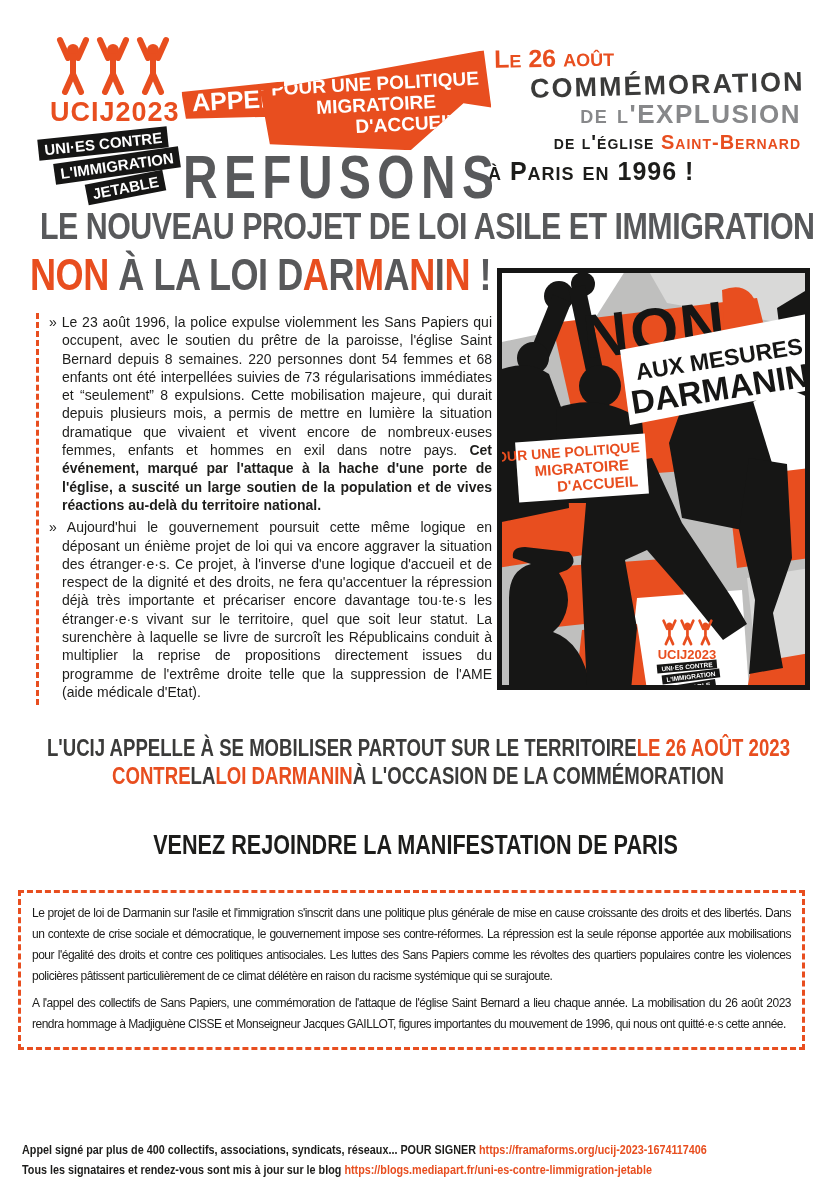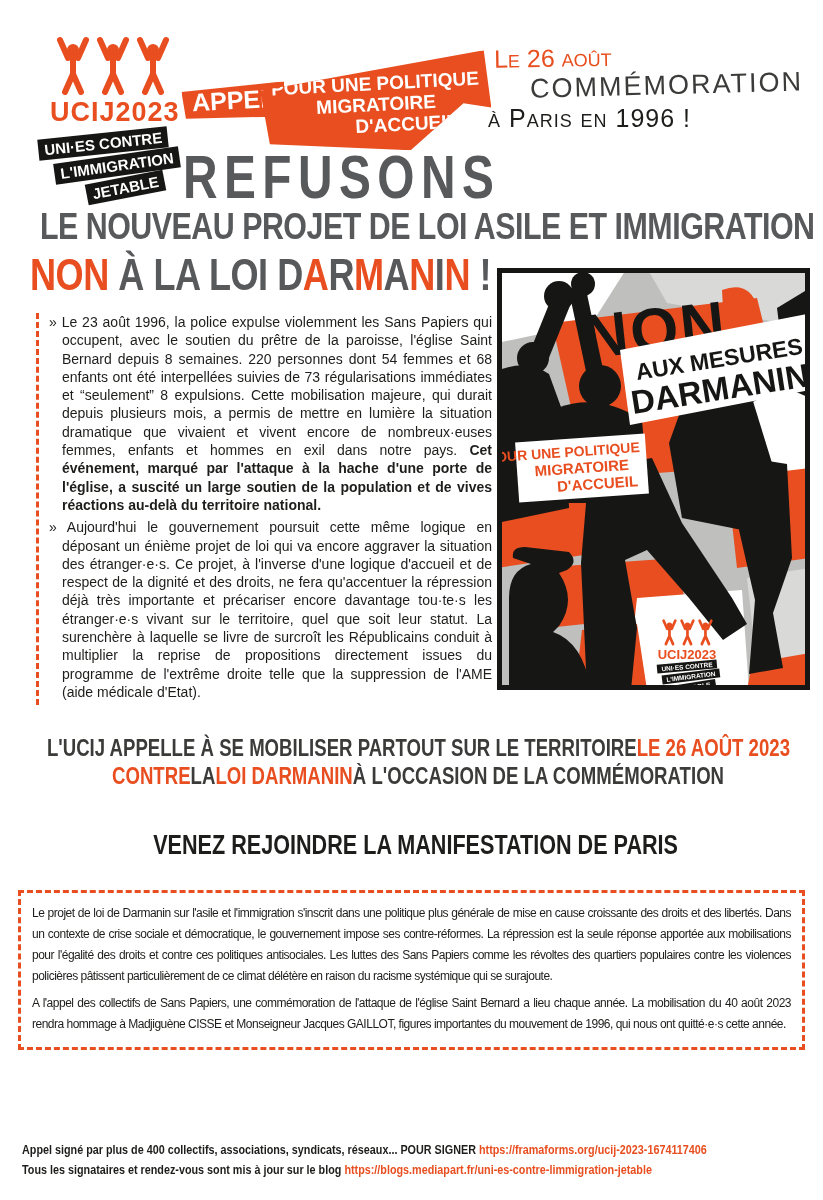--- a/index.html
+++ b/index.html
@@ -29,21 +29,21 @@
   .tag1{transform:rotate(-6deg);}
   .tag2{margin-left:16px;margin-top:1px;transform:rotate(-8deg);}
   .tag3{margin-left:48px;margin-top:1px;transform:rotate(-11deg);}
 
   
   .appel{left:182px;top:84px;background:var(--orange);color:#fff;font-weight:bold;font-size:25px;padding:2px 10px 4px;transform:rotate(-3deg);clip-path:polygon(0 15%,100% 0,96% 100%,3% 92%);}
   .politique{left:261px;top:56px;width:230px;height:96px;background:var(--orange);transform:rotate(-3deg);clip-path:polygon(0 30%,98% 0,100% 60%,88% 54%,64% 100%,3% 86%);color:#fff;font-weight:bold;font-size:19px;line-height:21px;padding-top:17px;text-align:center;}
   .politique .pl3{text-align:right;padding-right:34px;}
 
   
-  .commem{left:488px;top:42px;width:325px;font-weight:normal;}
+  .commem{left:488px;top:42px;width:325px;font-weight:bold;}
   .cm1{font-size:25px;color:var(--orange);font-variant:small-caps;margin-left:6px;transform:rotate(-1deg);}
   .cm2{font-size:27px;color:var(--dark);letter-spacing:2px;margin-left:42px;margin-top:-1px;transform:rotate(-1.5deg);}
   .cm3{font-size:26px;color:var(--commgray);font-variant:small-caps;letter-spacing:1.5px;text-align:right;padding-right:12px;margin-top:-2px;}
   .cm4{font-size:20px;font-variant:small-caps;letter-spacing:1px;text-align:right;padding-right:12px;margin-top:1px;color:var(--black);}
   .cm5{font-size:25px;font-variant:small-caps;letter-spacing:1px;text-align:left;margin-top:3px;color:var(--black);}
 
   
   .refusons{left:183px;top:141px;font-size:52px;font-weight:bold;color:var(--grayhead);letter-spacing:7px;transform:scale(.92,1.18);transform-origin:left top;}
   .subtitle{left:16px;top:205px;width:823px;text-align:center;}
   .subtitle span{display:inline-block;font-size:31px;font-weight:bold;color:var(--grayhead);letter-spacing:-.5px;transform:scale(.98,1.2);transform-origin:center top;white-space:nowrap;}
@@ -107,20 +107,22 @@
   <div class="abs appel">APPEL</div>
   <div class="abs politique">
     <div class="pl1">POUR UNE POLITIQUE</div>
     <div class="pl2">MIGRATOIRE</div>
     <div class="pl3">D'ACCUEIL</div>
   </div>
 
   <div class="abs commem">
     <div class="cm1">Le 26 août</div>
     <div class="cm2">COMMÉMORATION</div>
+    <div class="cm3">de l'EXPLUSION</div>
+    <div class="cm4"><span class="c-black">de l'église </span><span class="c-orange">Saint-Bernard</span></div>
     <div class="cm5">à Paris en 1996 !</div>
   </div>
 
   <div class="abs refusons nowrap">REFUSONS</div>
   <div class="abs subtitle"><span>LE NOUVEAU PROJET DE LOI ASILE ET IMMIGRATION</span></div>
   <div class="abs nonline"><span class="c-orange">NON</span><span class="c-gray"> À LA LOI </span><span class="c-gray">D</span><span class="c-orange">A</span><span class="c-gray">R</span><span class="c-orange">M</span><span class="c-gray">A</span><span class="c-orange">N</span><span class="c-gray">I</span><span class="c-orange">N</span><span class="c-gray"> !</span></div>
 
   <div class="abs bodycol">
     <div class="para"><span class="c-black">» </span><span class="c-black">Le 23 août 1996, la police expulse violemment les Sans Papiers qui occupent, avec le soutien du prêtre de la paroisse, l'église Saint Bernard depuis 8 semaines. 220 personnes dont 54 femmes et 68 enfants ont été interpellées suivies de 73 régularisations immédiates et “seulement” 8 expulsions. Cette mobilisation majeure, qui durait depuis plusieurs mois, a permis de mettre en lumière la situation dramatique que vivaient et vivent encore de nombreux·euses femmes, enfants et hommes en exil dans notre pays. </span><span class="c-black b">Cet événement, marqué par l'attaque à la hache d'une porte de l'église, a suscité un large soutien de la population et de vives réactions au-delà du territoire national.</span></div>
     <div class="para"><span class="c-black">» </span><span class="c-black">Aujourd'hui le gouvernement poursuit cette même logique en déposant un énième projet de loi qui va encore aggraver la situation des étranger·e·s. Ce projet, à l'inverse d'une logique d'accueil et de respect de la dignité et des droits, ne fera qu'accentuer la répression déjà très importante et précariser encore davantage tou·te·s les étranger·e·s vivant sur le territoire, quel que soit leur statut. La surenchère à laquelle se livre de surcroît les Républicains conduit à multiplier la reprise de propositions directement issues du programme de l'extrême droite telle que la suppression de l'AME (aide médicale d'Etat).</span></div>
@@ -213,21 +215,21 @@
     <div class="ml"><span><span class="c-dark">L'UCIJ APPELLE À SE MOBILISER PARTOUT SUR LE TERRITOIRE </span><span class="c-orange">LE 26 AOÛT 2023</span></span></div>
     <div class="ml"><span><span class="c-orange">CONTRE</span><span class="c-dark"> LA </span><span class="c-orange">LOI DARMANIN</span><span class="c-dark"> À L'OCCASION DE LA COMMÉMORATION</span></span></div>
   </div>
 
   <div class="abs manif">
     <div class="ml"><span class="c-black">VENEZ REJOINDRE LA MANIFESTATION DE PARIS</span></div>
   </div>
 
   <div class="abs infobox">
     <div class="p1">Le projet de loi de Darmanin sur l'asile et l'immigration s'inscrit dans une politique plus générale de mise en cause croissante des droits et des libertés. Dans un contexte de crise sociale et démocratique, le gouvernement impose ses contre-réformes. La répression est la seule réponse apportée aux mobilisations pour l'égalité des droits et contre ces politiques antisociales. Les luttes des Sans Papiers comme les révoltes des quartiers populaires contre les violences policières pâtissent particulièrement de ce climat délétère en raison du racisme systémique qui se surajoute.</div>
-    <div class="p2">A l'appel des collectifs de Sans Papiers, une commémoration de l'attaque de l'église Saint Bernard a lieu chaque année. La mobilisation du 40 août 2023 rendra hommage à Madjiguène CISSE et Monseigneur Jacques GAILLOT, figures importantes du mouvement de 1996, qui nous ont quitté·e·s cette année.</div>
+    <div class="p2">A l'appel des collectifs de Sans Papiers, une commémoration de l'attaque de l'église Saint Bernard a lieu chaque année. La mobilisation du 26 août 2023 rendra hommage à Madjiguène CISSE et Monseigneur Jacques GAILLOT, figures importantes du mouvement de 1996, qui nous ont quitté·e·s cette année.</div>
   </div>
 
   <div class="abs footer">
     <div class="fline"><span>Appel signé par plus de 400 collectifs, associations, syndicats, réseaux... POUR SIGNER </span><a href="#">https://framaforms.org/ucij-2023-1674117406</a></div>
     <div class="fline"><span>Tous les signataires et rendez-vous sont mis à jour sur le blog </span><a href="#">https://blogs.mediapart.fr/uni-es-contre-limmigration-jetable</a></div>
   </div>
 
 </div>
 
 </body></html>

